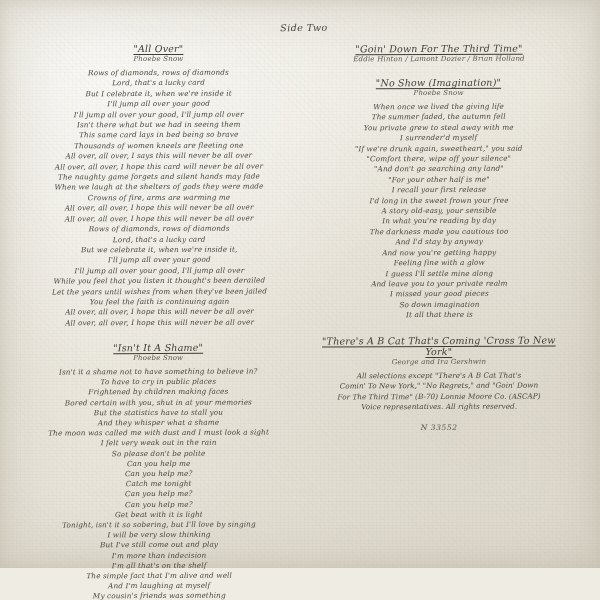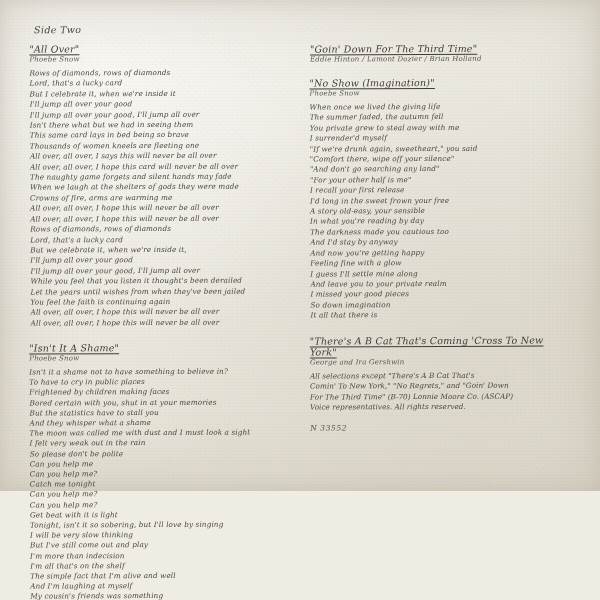--- a/index.html
+++ b/index.html
@@ -9,27 +9,28 @@
   body {
     width: 600px;
     height: 600px;
     overflow: hidden;
     background: #efece4;
     font-family: "DejaVu Sans", sans-serif;
   }
   .sleeve {
     position: relative;
     width: 600px;
-    height: 491px;
+    height: 568px;
     box-sizing: border-box;
     background:
       radial-gradient(circle at 18% 12%, rgba(255,255,255,0.55), rgba(255,255,255,0) 45%),
       radial-gradient(circle at 82% 78%, rgba(214,208,194,0.55), rgba(255,255,255,0) 55%),
       linear-gradient(160deg, #f3f1ea 0%, #ece9e0 40%, #e6e2d7 75%, #e9e5db 100%);
     padding: 22px 26px 16px 30px;
+    text-align: center;
   }
   
   .grain {
     position: absolute;
     inset: 0;
     pointer-events: none;
     opacity: 0.5;
     background-image:
       repeating-linear-gradient(0deg, rgba(0,0,0,0.022) 0px, rgba(0,0,0,0.022) 1px, rgba(255,255,255,0) 1px, rgba(255,255,255,0) 3px),
       repeating-linear-gradient(90deg, rgba(0,0,0,0.018) 0px, rgba(0,0,0,0.018) 1px, rgba(255,255,255,0) 1px, rgba(255,255,255,0) 4px),

